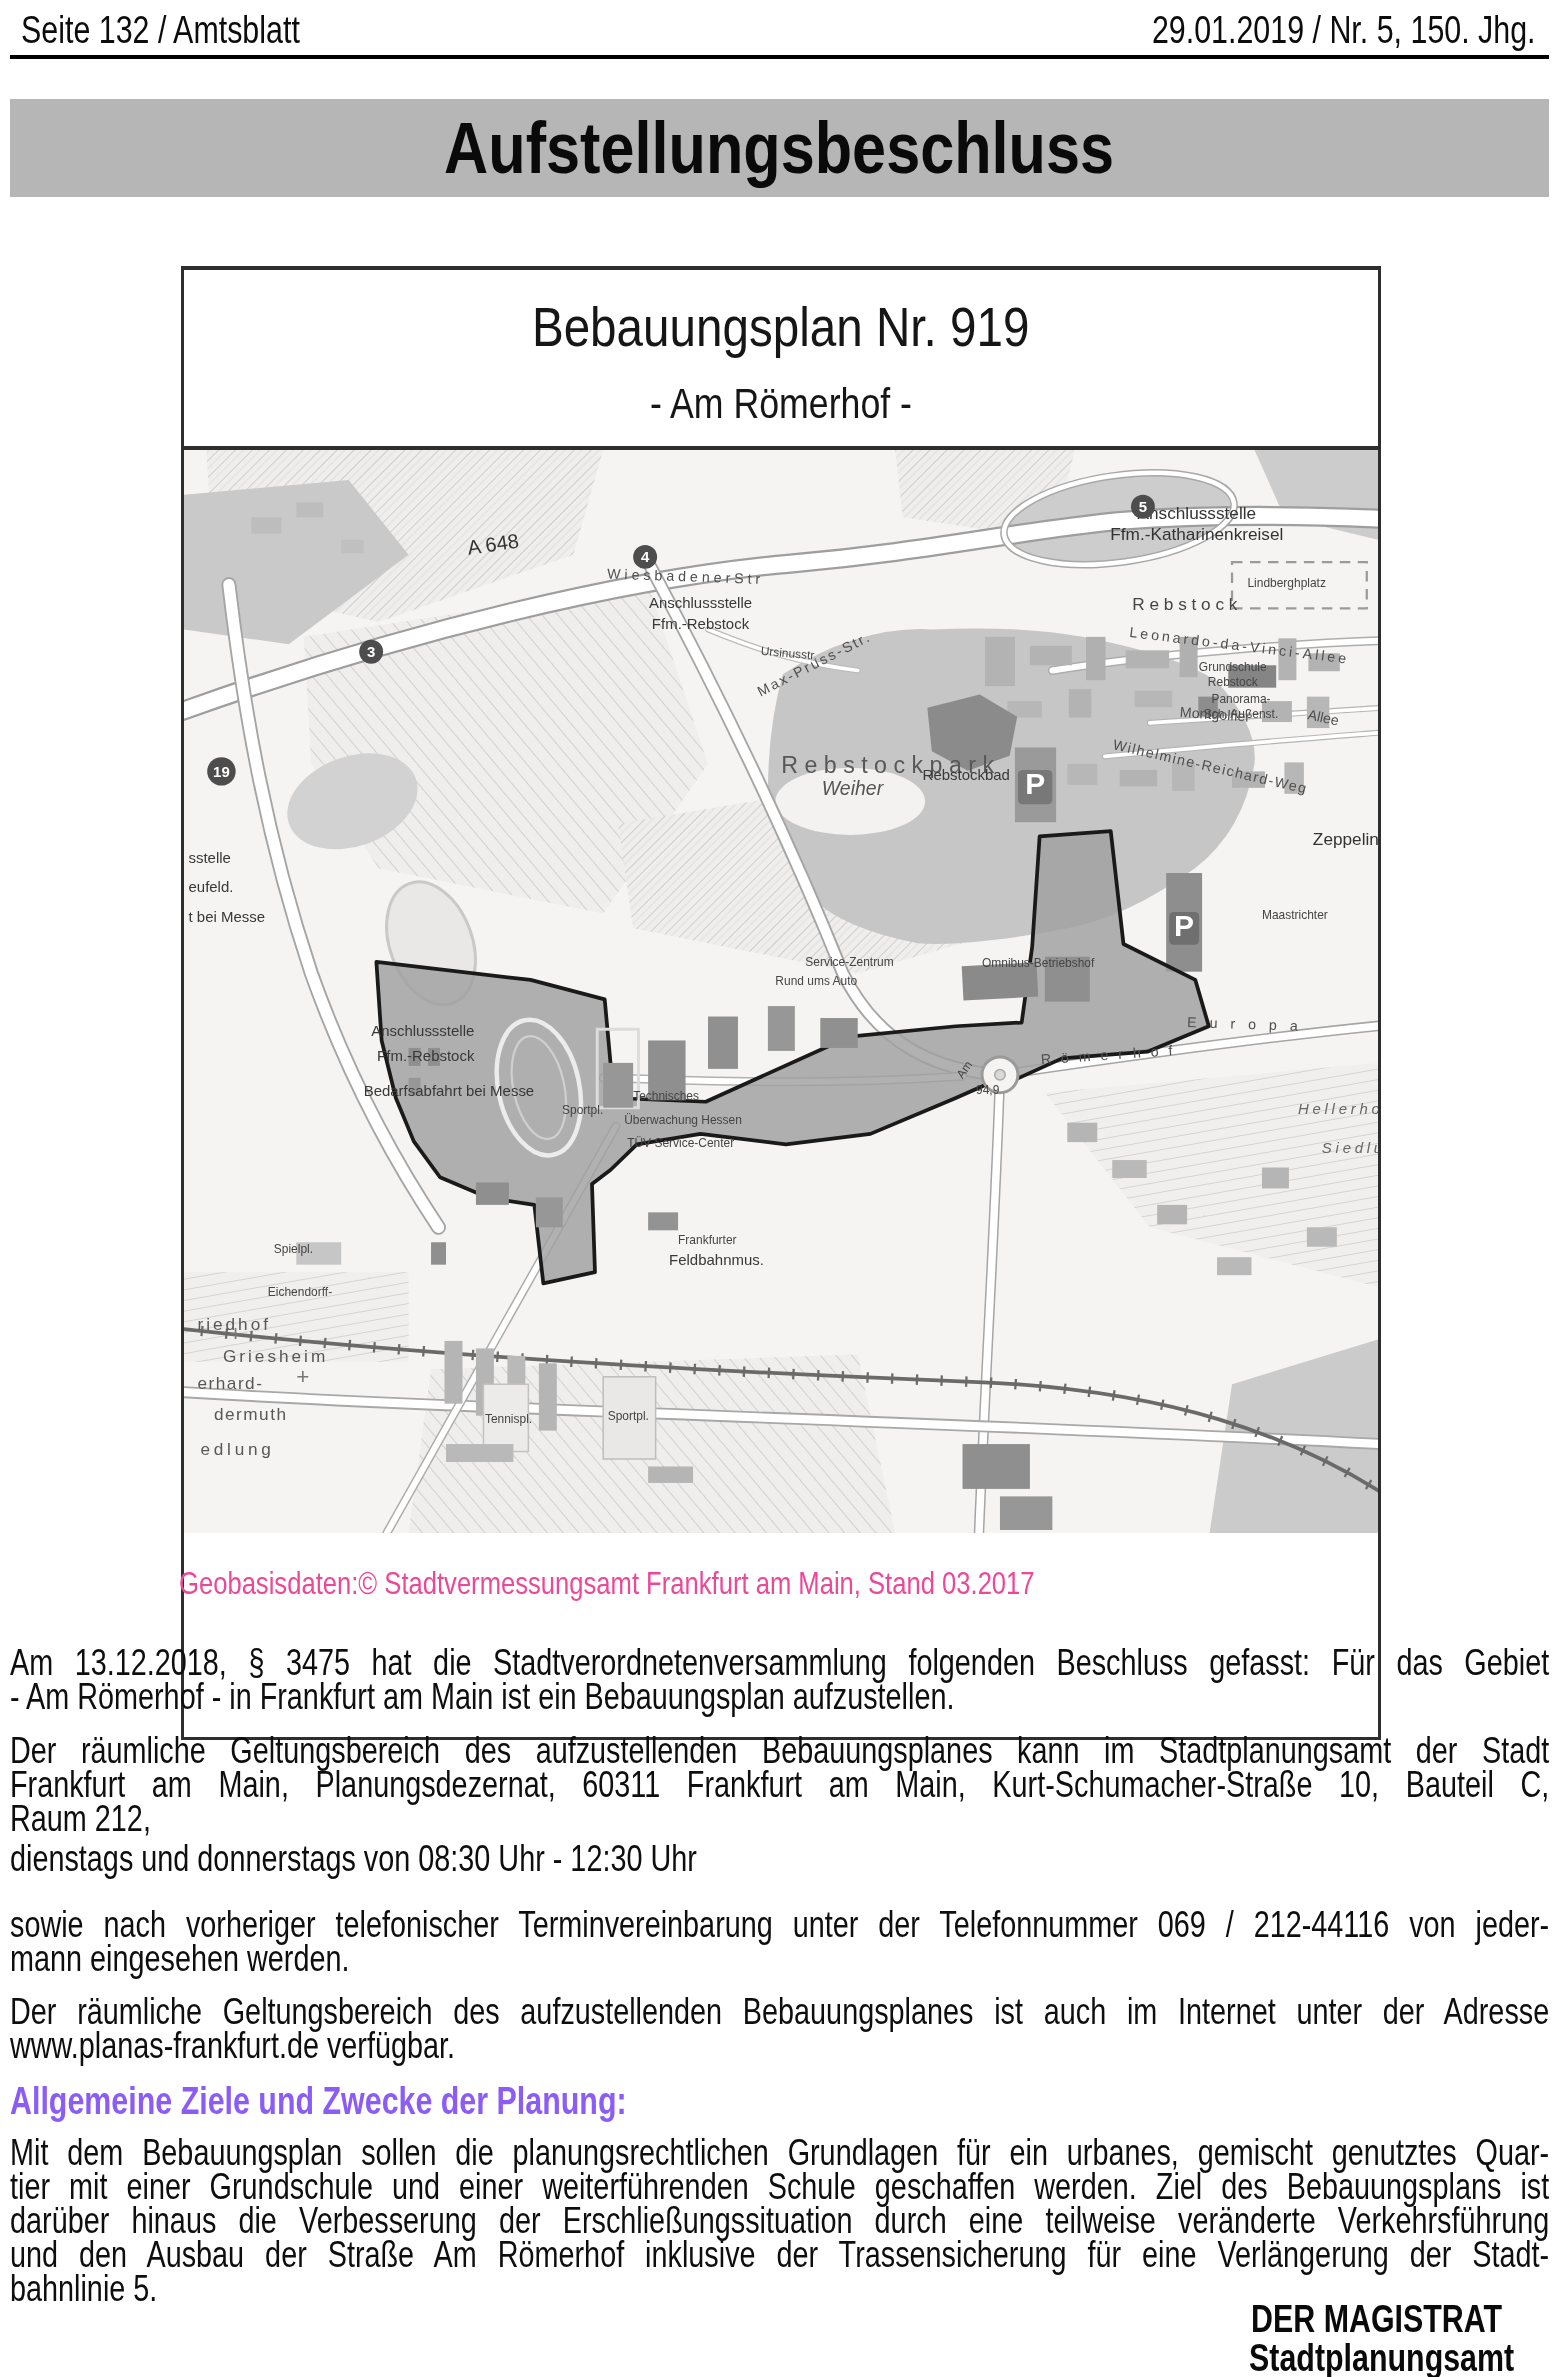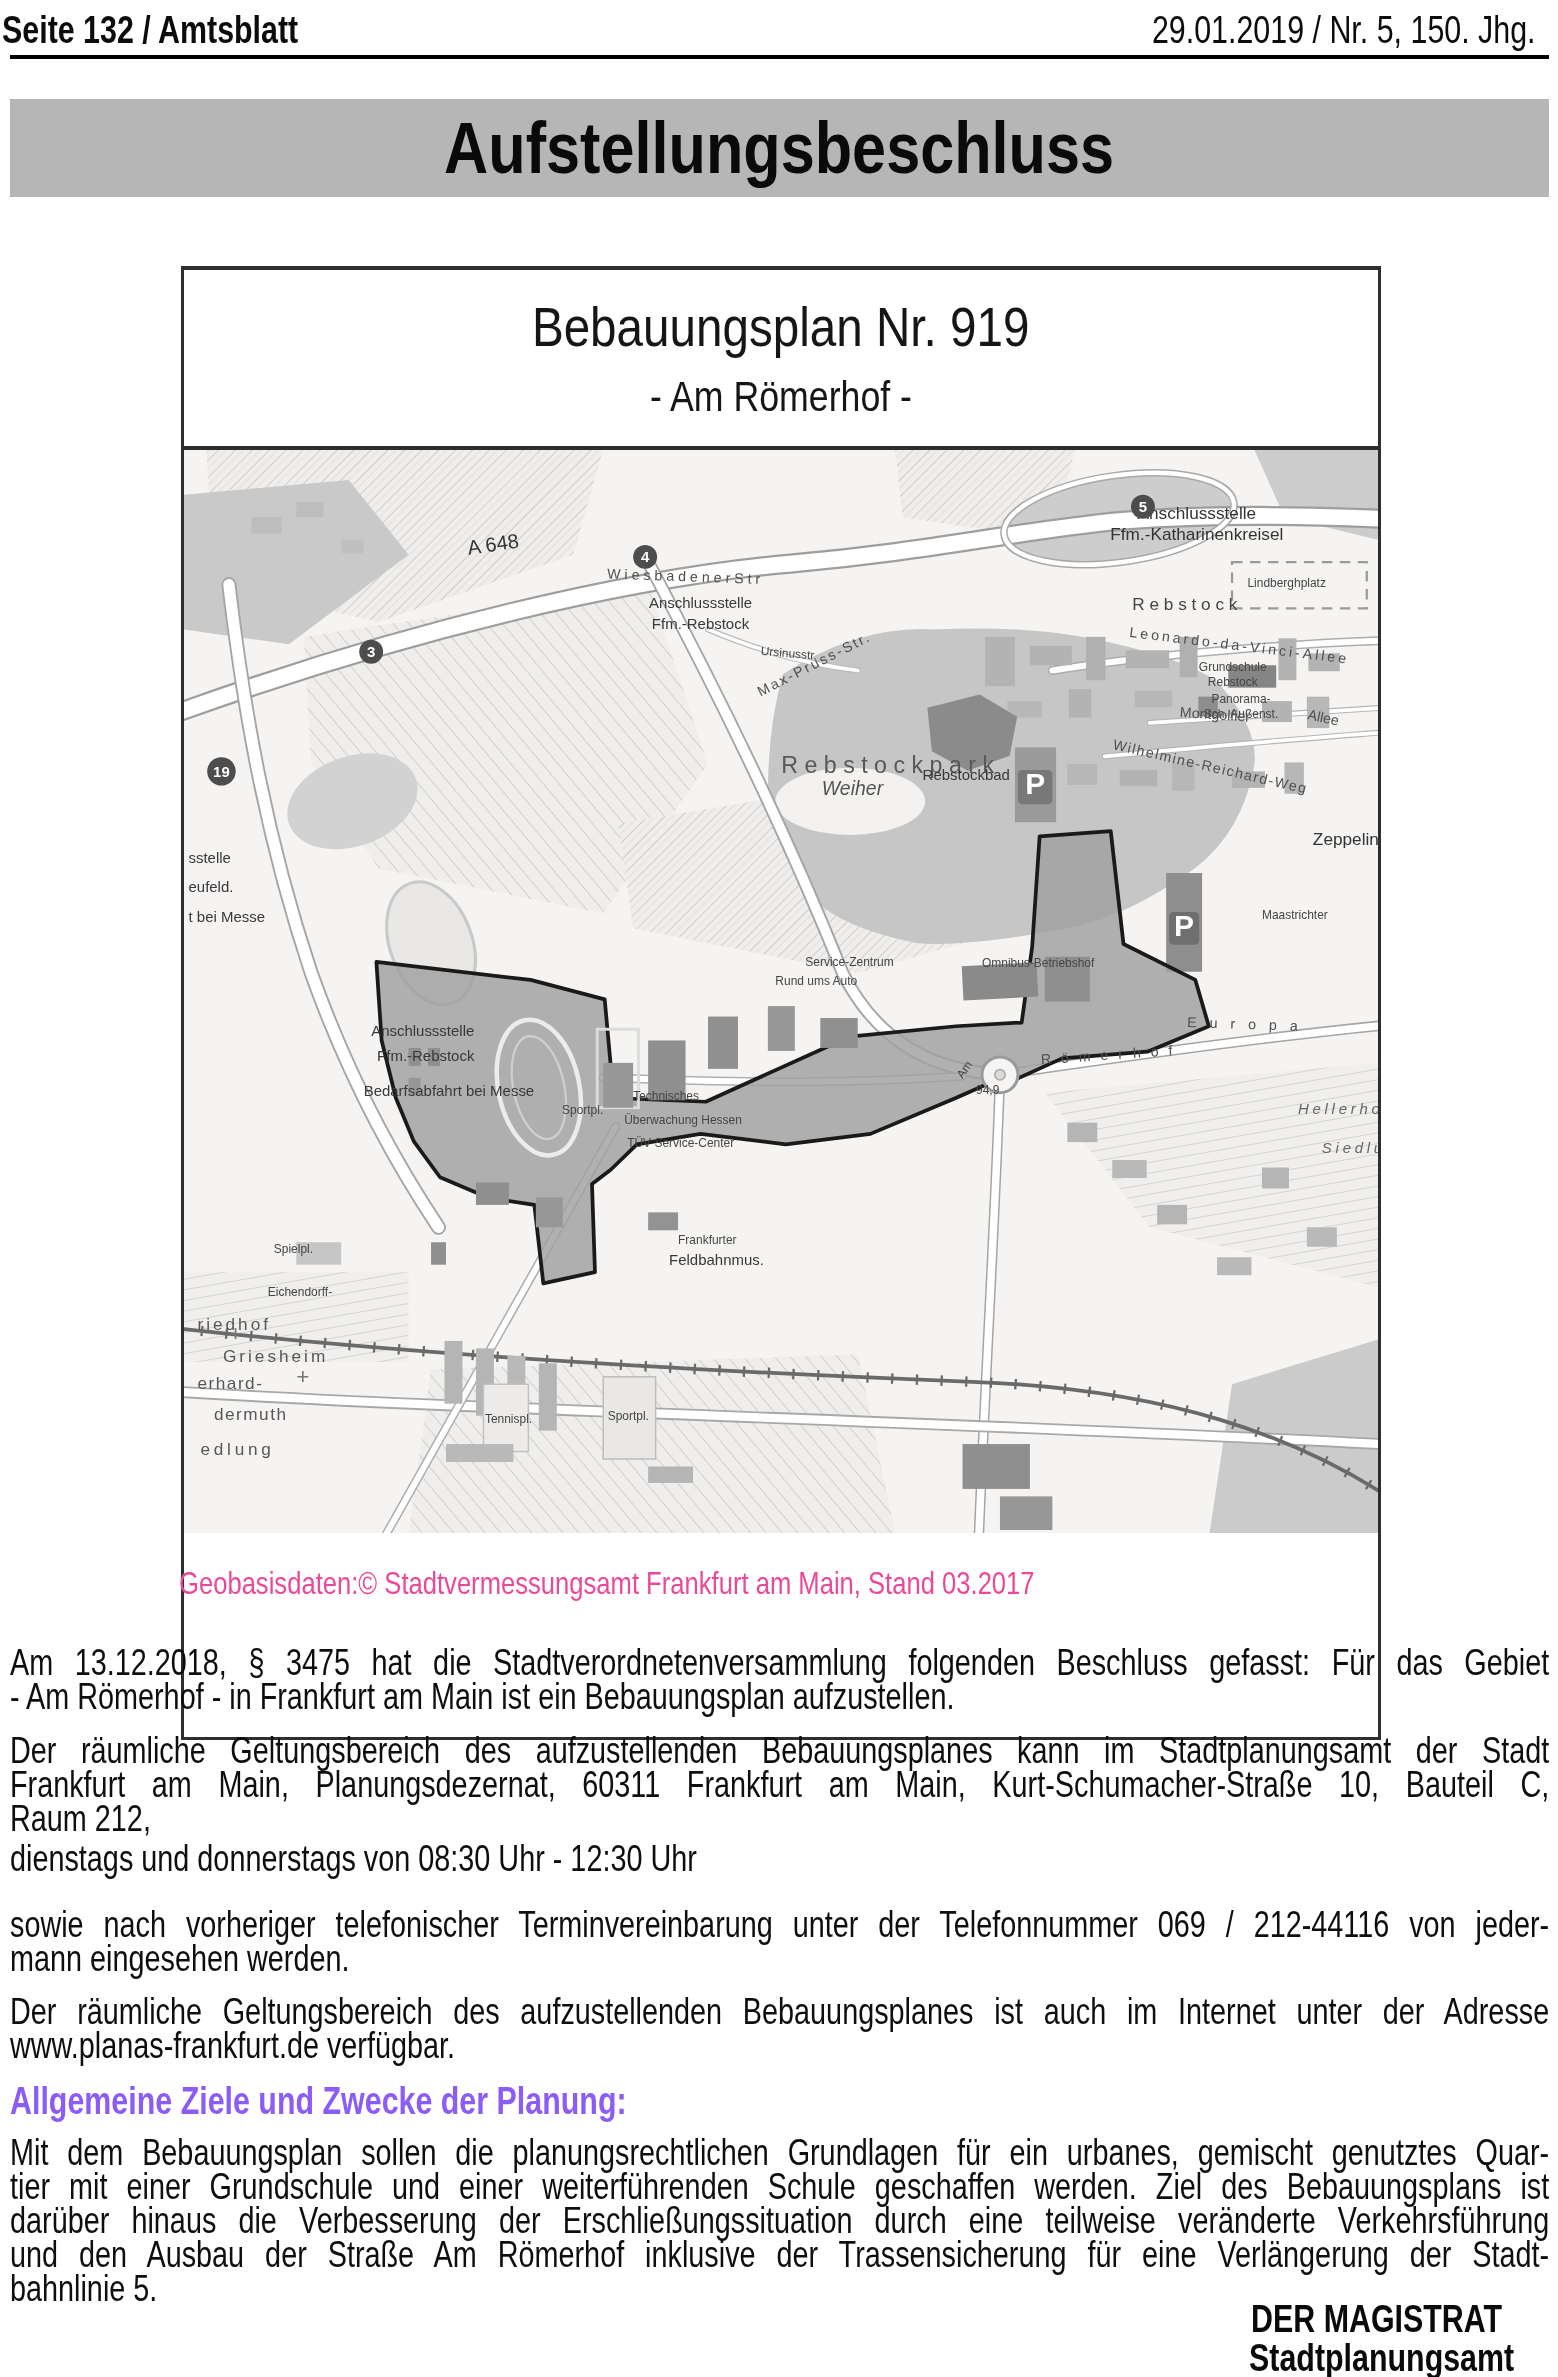--- a/index.html
+++ b/index.html
@@ -4,33 +4,33 @@
 <style>
   html,body{margin:0;padding:0;background:#ffffff;overflow:hidden;}
   .page{position:relative;width:1558px;height:2377px;background:#ffffff;
         font-family:"Liberation Sans",sans-serif;color:#111;}
   
   .cx {display:inline-block;transform:scaleX(0.8);transform-origin:0 0;white-space:nowrap;}
   .cxr{display:inline-block;transform:scaleX(0.8);transform-origin:100% 0;white-space:nowrap;}
   .cxc{display:inline-block;transform:scaleX(0.85);transform-origin:50% 50%;white-space:nowrap;}
 
   .hdr{position:absolute;top:10.5px;font-size:38px;line-height:39px;color:#0c0c0c;}
-  .hdr-l{left:2px;font-weight:bold;}
+  .hdr-l{left:21px;}
   .hdr-r{right:22.6px;text-align:right;}
   .rule{position:absolute;left:9.8px;top:55px;width:1539px;height:3.8px;background:#000;}
 
   .banner{position:absolute;left:9.8px;top:99px;width:1539px;height:98px;background:#b6b6b6;
           display:flex;align-items:center;justify-content:center;}
   .banner .t{font-size:72px;font-weight:bold;color:#0a0a0a;}
 
   .figure{position:absolute;left:181px;top:266px;width:1200px;height:1474px;box-sizing:border-box;
           border:3px solid #2e2e2e;border-top-width:4.5px;background:#fff;}
   .figtitle{height:176px;border-bottom:4.5px solid #2e2e2e;text-align:center;overflow:hidden;}
   .ft1{margin-top:29px;font-size:56px;line-height:56px;color:#161616;}
-  .ft2{margin-top:21px;font-size:42px;line-height:42px;color:#161616;}
+  .ft2{margin-top:28px;font-size:42px;line-height:42px;color:#161616;}
   .mapwrap{width:1194px;height:1083px;overflow:hidden;}
   svg{display:block;}
   .ml{font-family:"Liberation Sans",sans-serif;fill:#3c3c3c;font-size:20px;}
   .rd{font-size:27px;fill:#333;}
   .st{font-size:19px;fill:#4f4f4f;}
   .sm{font-size:20px;fill:#383838;}
   .xs{font-size:16px;fill:#454545;}
   .md{font-size:23px;fill:#333;}
   .md2{font-size:23px;fill:#575757;}
   .qt{font-size:23px;fill:#444;}

